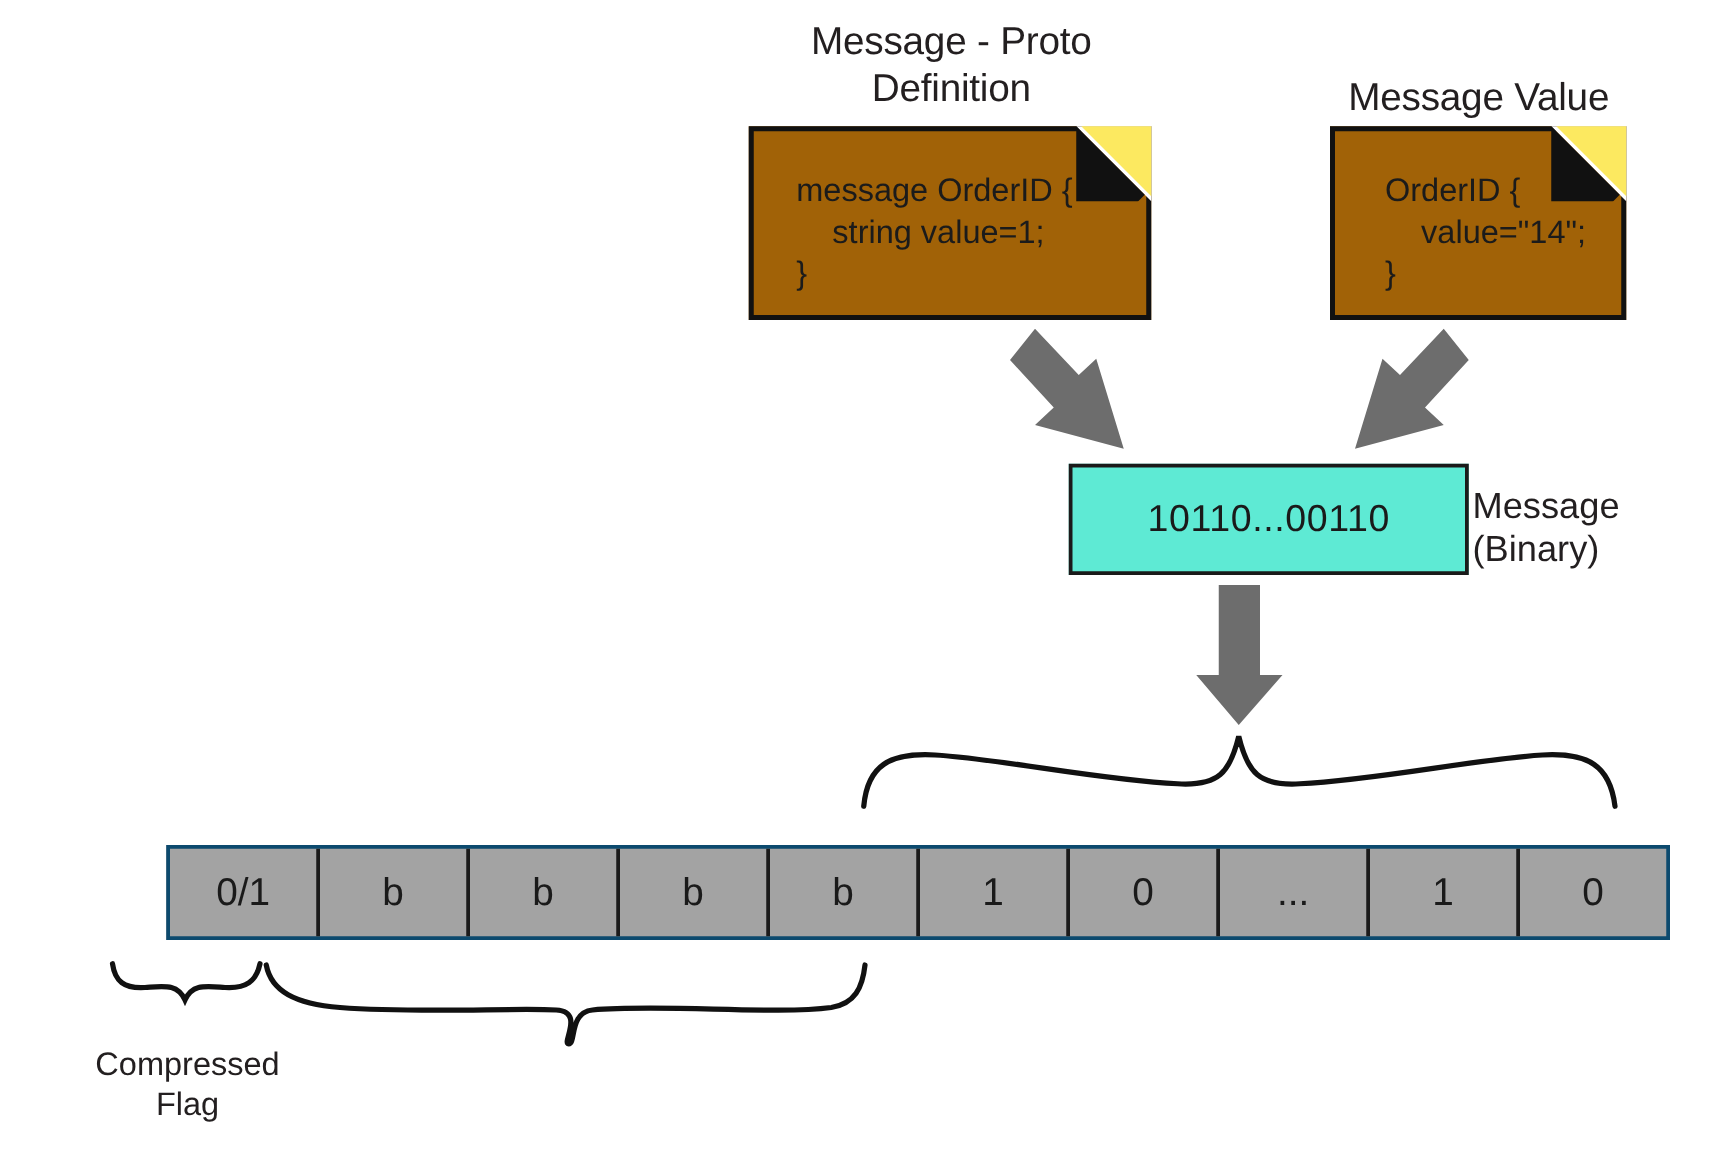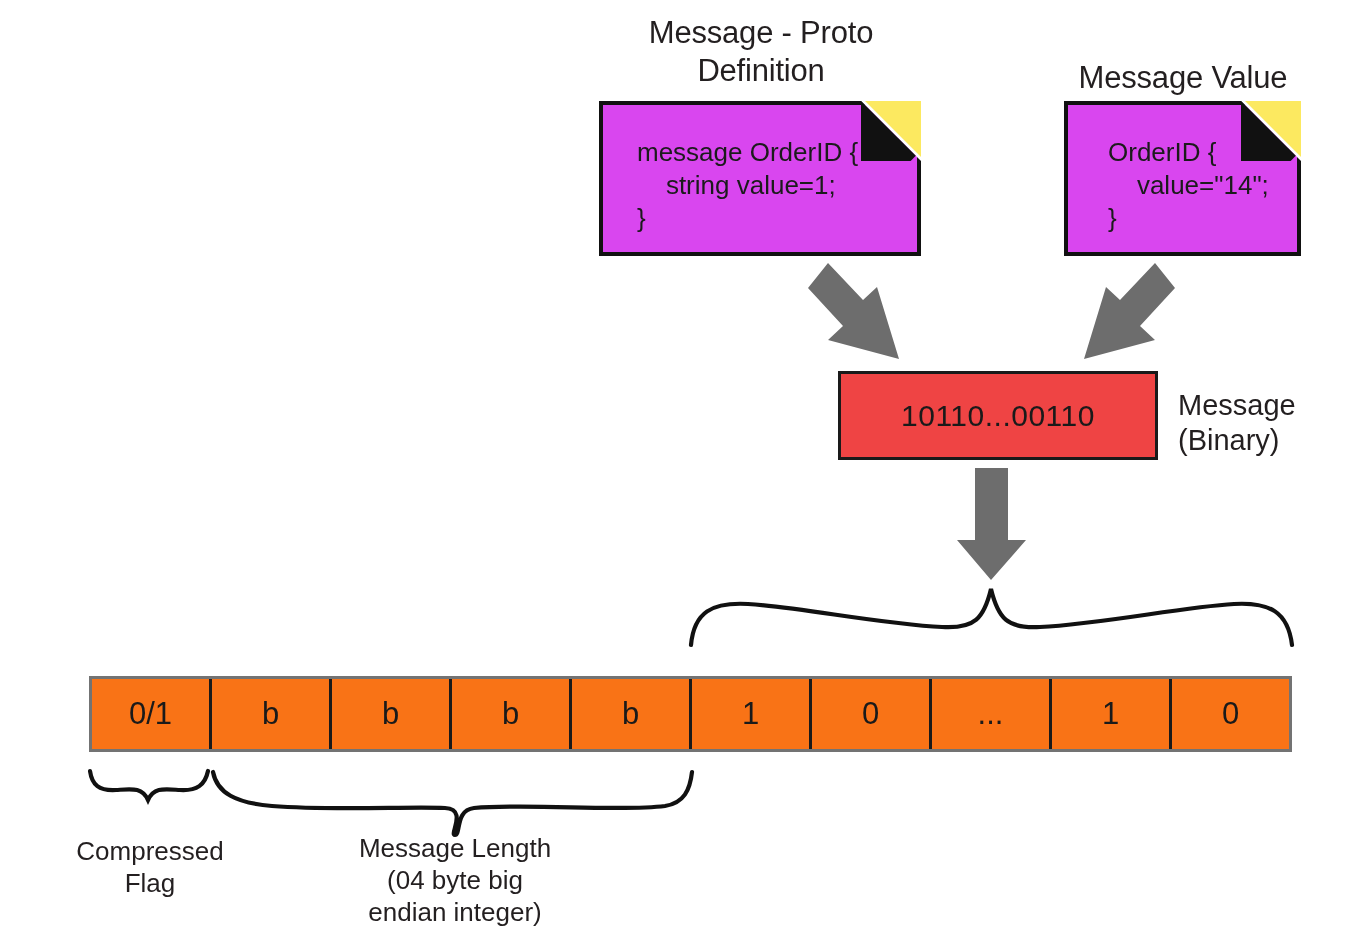--- a/index.html
+++ b/index.html
@@ -26,21 +26,21 @@
     font-size: 31px;
     line-height: 38px;
     color: #231f20;
     letter-spacing: -0.2px;
     white-space: pre-line;
   }
 
   
   .note {
     position: absolute;
-    background: #d946ef;
+    background: #a16207;
     border: 4px solid #111111;
     box-sizing: border-box;
   }
   .note .fold {
     position: absolute;
     top: -4px;
     right: -4px;
     width: 0;
     height: 0;
     border-left: 56px solid transparent;
@@ -80,45 +80,47 @@
     font-size: 26px;
     line-height: 33px;
     color: #1b1b1b;
     white-space: pre;
   }
 
   
   .msg-box {
     position: absolute;
     border: 3px solid #1a1a1a;
-    background: #ef4444;
+    background: #5eead4;
     box-sizing: border-box;
     display: flex;
     align-items: center;
     justify-content: center;
     font-size: 30px;
     color: #1a1a1a;
     letter-spacing: 0.5px;
+    margin-left: 17px;
   }
   .side-label {
     position: absolute;
     font-size: 29px;
     line-height: 35px;
     color: #231f20;
     text-align: center;
     white-space: pre-line;
   }
 
   
   .strip {
     position: absolute;
     display: flex;
-    border: 3px solid #737373;
-    box-sizing: border-box;
-    background: #f97316;
+    border: 3px solid #0c4a6e;
+    box-sizing: border-box;
+    background: #a3a3a3;
+    margin-left: 44px;
   }
   .strip .cell {
     flex: 1 1 0;
     border-right: 3px solid #1a1a1a;
     box-sizing: border-box;
     display: flex;
     align-items: center;
     justify-content: center;
     font-size: 31px;
     color: #1a1a1a;
@@ -188,23 +190,20 @@
     <div class="cell">1</div>
     <div class="cell">0</div>
     <div class="cell">...</div>
     <div class="cell">1</div>
     <div class="cell">0</div>
   </div>
 
   <div class="brace-caption" style="left:65px; top:810px; width:170px;margin-top:25px;">Compressed
 Flag</div>
 
-  <div class="brace-caption" style="left:330px; top:832px; width:250px;">Message Length
-(04 byte big
-endian integer)</div>
 
   <svg class="overlay" viewBox="0 0 1370 938">
 
     <g>
       <polygon fill="#6d6d6d" points="828,263 863,300 877,287 899,359 828,340 843,326 808,288"></polygon>
     </g>
 
     <g>
       <polygon fill="#6d6d6d" points="1155,263 1120,300 1106,287 1084,359 1155,340 1140,326 1175,288"></polygon>
     </g>

